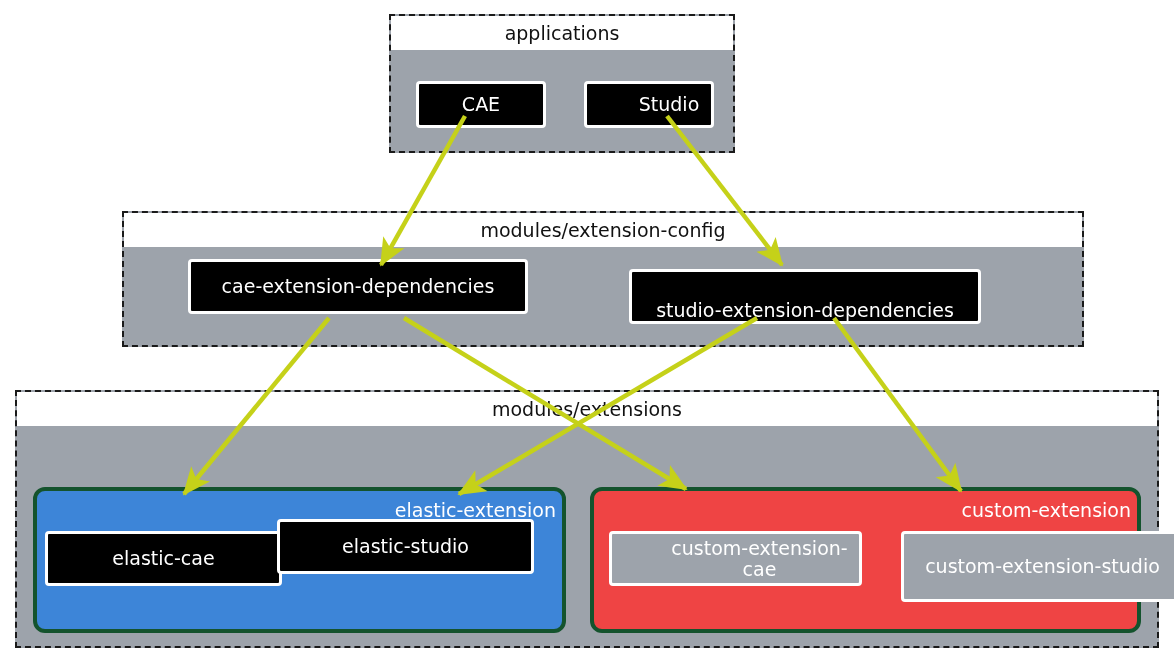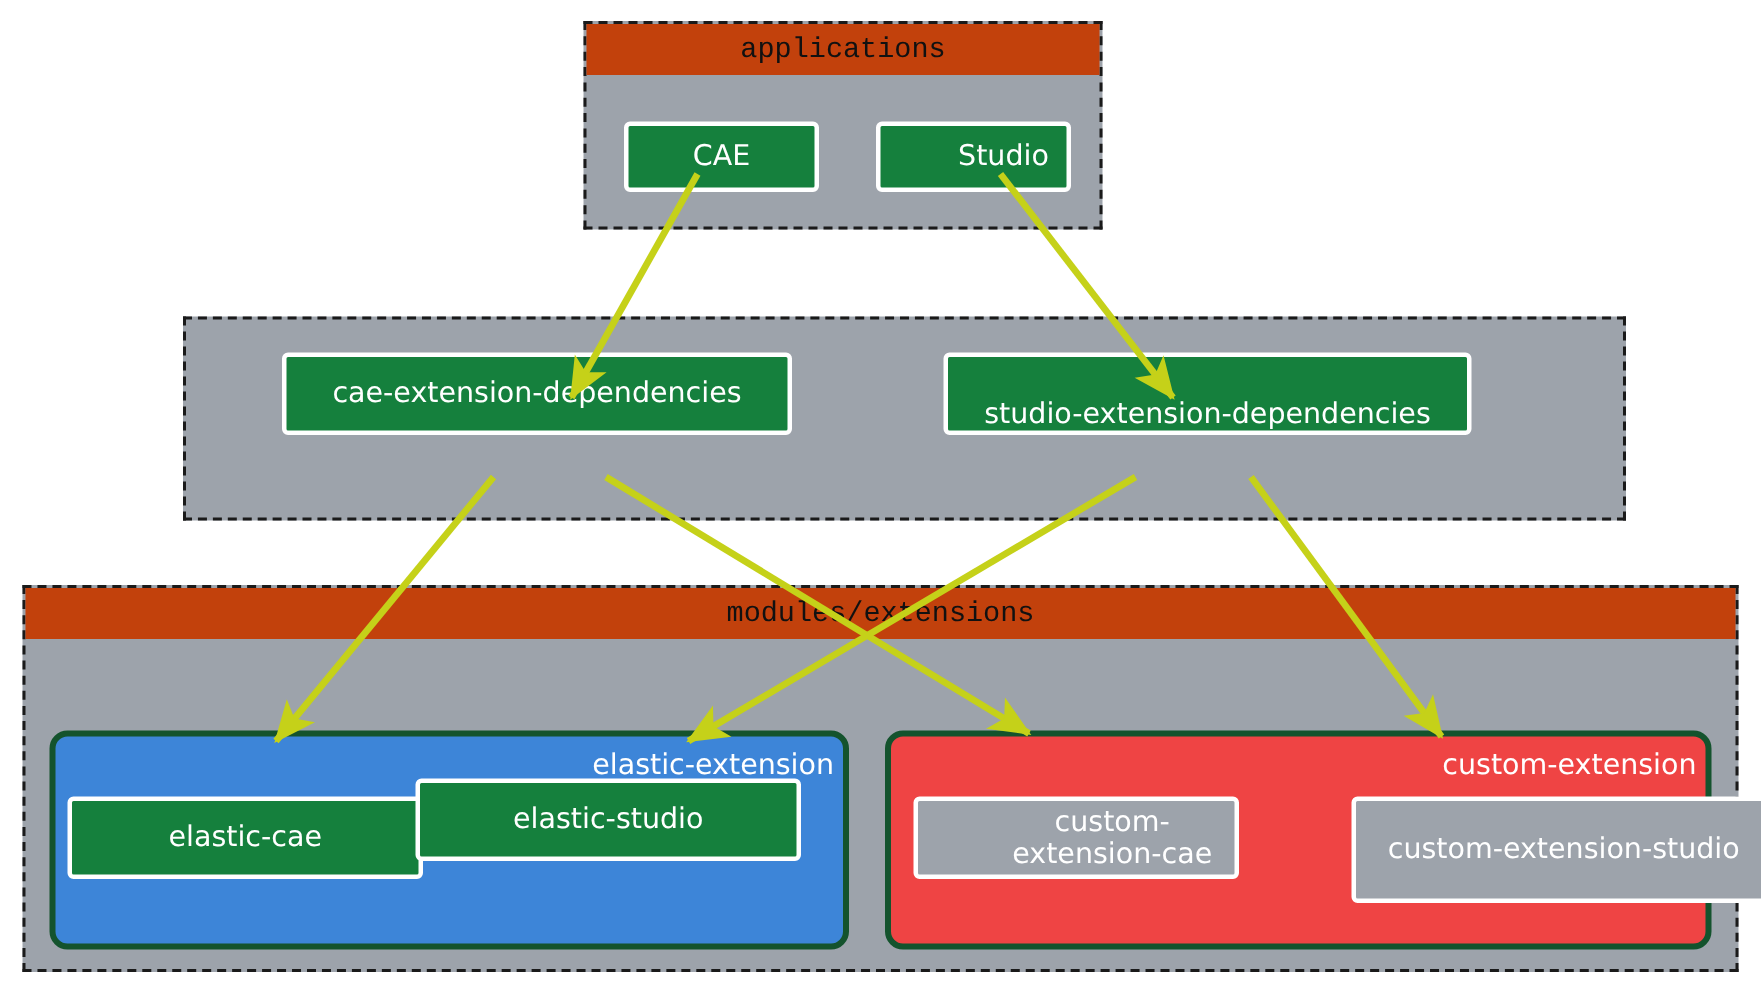--- a/index.html
+++ b/index.html
@@ -21,46 +21,45 @@
     height: 662px;
   }
   .pkg {
     position: absolute;
     border: 2px dashed #1a1a1a;
     box-sizing: border-box;
     background: #9da3ab;
   }
   .pkg-header {
     height: 34px;
-    background: #c2410c;
+    background: #ffffff;
     display: flex;
     align-items: center;
     justify-content: center;
     font-size: 19px;
     color: #111111;
     box-sizing: border-box;
-    font-family: Liberation Mono, monospace;
   }
   .pkg-body {
     position: relative;
     width: 100%;
   }
   .node {
     position: absolute;
     box-sizing: border-box;
     display: flex;
     align-items: center;
     justify-content: center;
     color: #ffffff;
     font-size: 19px;
     text-align: center;
     line-height: 1.1;
   }
   .node-blue {
-    background: #15803d;
+    background: #000000;
     border: 3px solid #ffffff;
     border-radius: 4px;
   }
   .node-gray {
     background: #9da3ab;
     border: 3px solid #ffffff;
     border-radius: 4px;
   }
   .group {
     position: absolute;
@@ -97,22 +96,23 @@
       <div class="node node-blue" style="left:25px; top:31px; width:130px; height:47px;">
         <span>CAE</span>
       </div>
       <div class="node node-blue" style="left:193px; top:31px; width:130px; height:47px;padding-left:40px;">
         <span>Studio</span>
       </div>
     </div>
   </div>
 
   <div class="pkg" style="left:122px; top:211px; width:962px; height:136px;">
+    <div class="pkg-header">modules/extension-config</div>
     <div class="pkg-body" style="height:98px;">
-      <div class="node node-blue" style="left:64px; top:22px; width:340px; height:55px;">
+      <div class="node node-blue" style="left:64px; top:12px; width:340px; height:55px;">
         <span>cae-extension-dependencies</span>
       </div>
       <div class="node node-blue" style="left:505px; top:22px; width:352px; height:55px;align-items:flex-end;">
         <span>studio-extension-dependencies</span>
       </div>
     </div>
   </div>
 
   <div class="pkg" style="left:15px; top:390px; width:1144px; height:258px;">
     <div class="pkg-header">modules/extensions</div>
@@ -123,21 +123,21 @@
         <div class="node node-blue" style="left:8px; top:40px; width:237px; height:55px;">
           <span>elastic-cae</span>
         </div>
         <div class="node node-blue" style="left:240px; top:28px; width:257px; height:55px;">
           <span>elastic-studio</span>
         </div>
       </div>
 
       <div class="group group-gray" style="left:573px; top:61px; width:551px; height:146px;">
         <div class="group-label">custom-extension</div>
-        <div class="node node-gray" style="left:15px; top:40px; width:217px; height:55px;padding-left:48px;">
+        <div class="node node-gray" style="left:15px; top:40px; width:253px; height:55px;padding-left:48px;">
           <span>custom-extension-cae</span>
         </div>
         <div class="node node-gray" style="left:283px; top:40px; width:283px; height:71px;margin-left:24px;">
           <span>custom-extension-studio</span>
         </div>
       </div>
 
     </div>
   </div>
 

